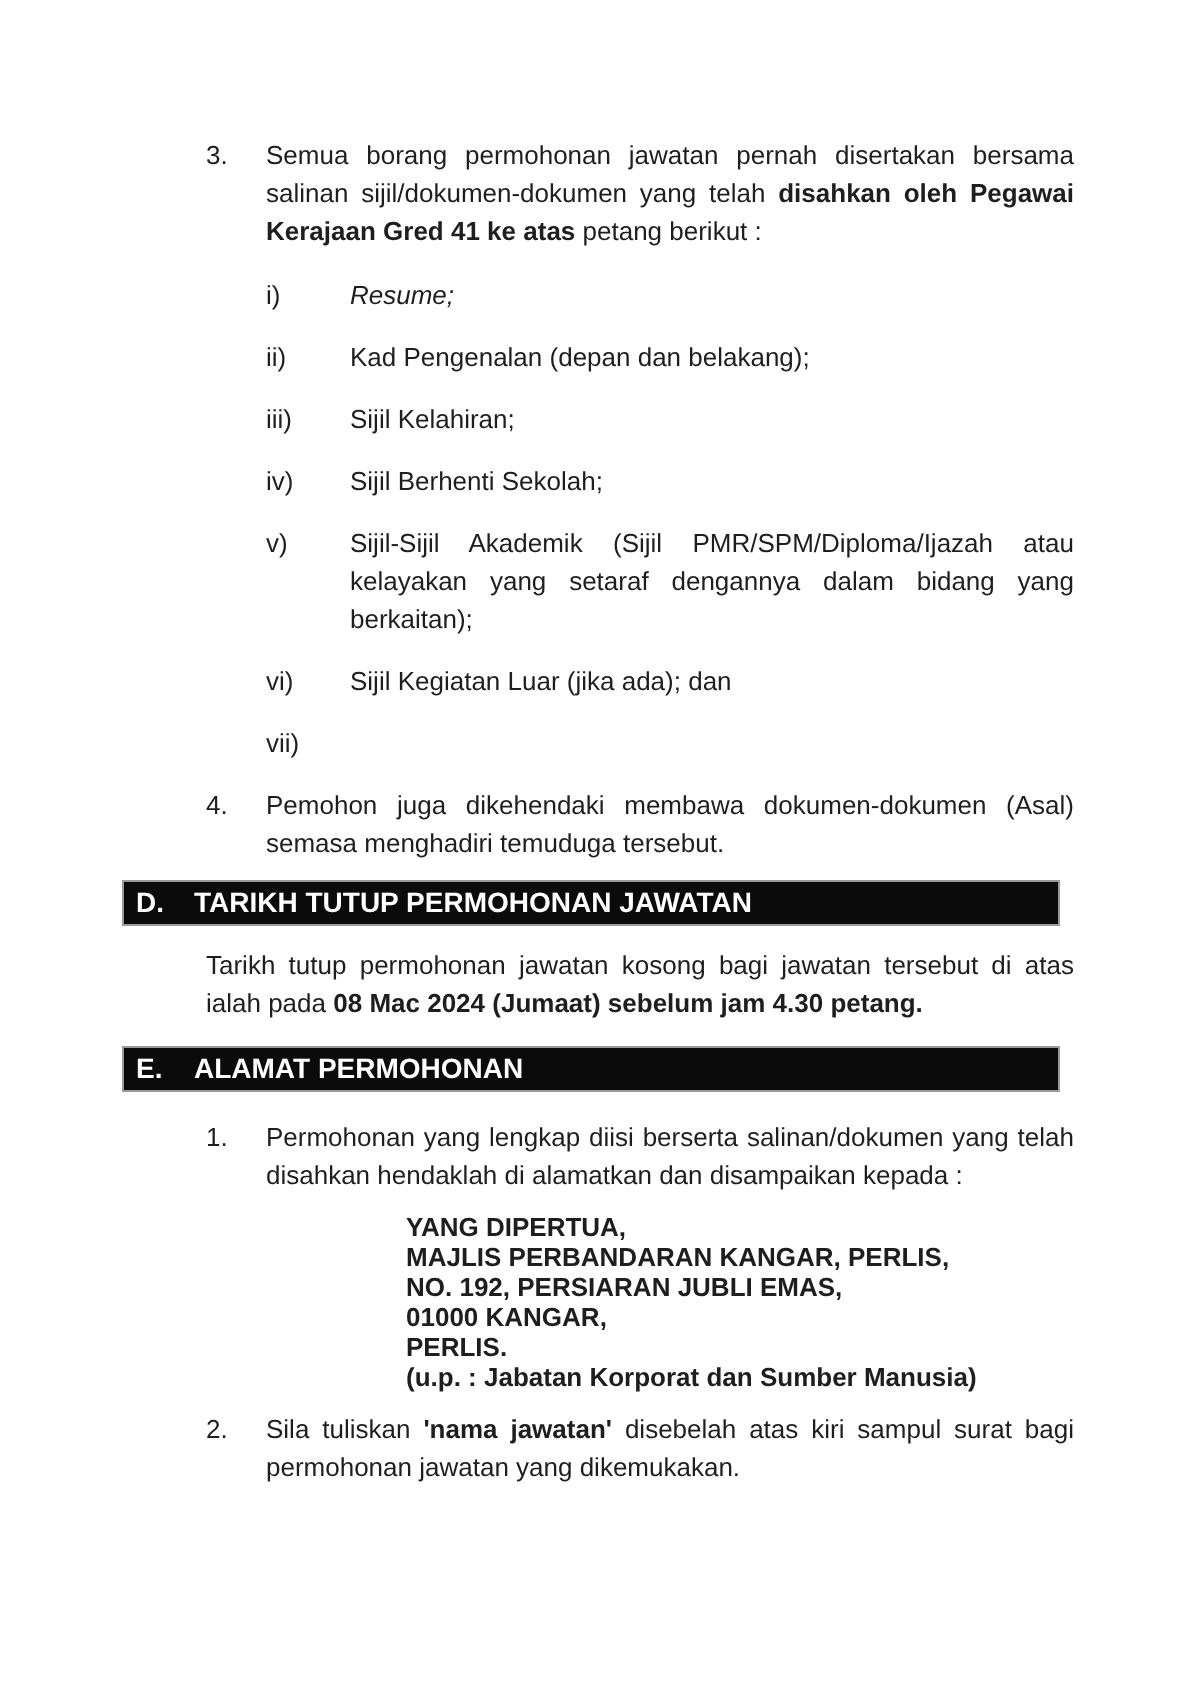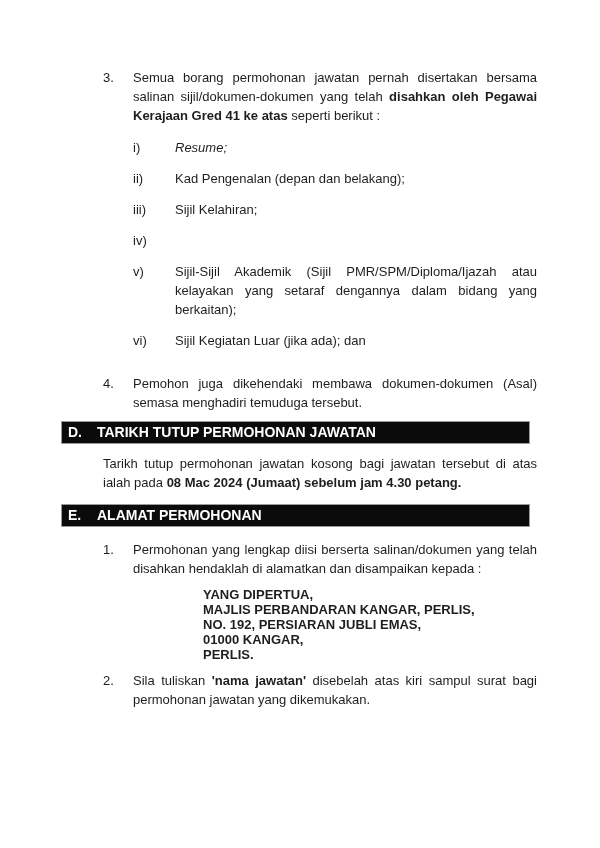--- a/index.html
+++ b/index.html
@@ -77,48 +77,50 @@
   .e-item2 { margin-top: 9px; }
 </style>
 </head>
 <body>
 
 <div class="page">
   <div class="content">
 
     <div class="num-row">
       <div class="num-col">3.</div>
-      <div class="para"><span>Semua borang permohonan jawatan pernah disertakan bersama salinan sijil/dokumen-dokumen yang telah </span><span class="b">disahkan oleh Pegawai Kerajaan Gred 41 ke atas</span><span> seperti berikut :</span></div>
+      <div class="para"><span>Semua borang permohonan jawatan pernah disertakan bersama salinan sijil/dokumen-dokumen yang telah </span><span class="b">disahkan oleh Pegawai Kerajaan Gred 41 ke atas</span><span> petang berikut :</span></div>
     </div>
 
     <div class="sub-list">
       <div class="sub-row">
         <div class="roman-col">i)</div>
         <div class="sub-text italic">Resume;</div>
       </div>
       <div class="sub-row">
         <div class="roman-col">ii)</div>
         <div class="sub-text">Kad Pengenalan (depan dan belakang);</div>
       </div>
       <div class="sub-row">
         <div class="roman-col">iii)</div>
         <div class="sub-text">Sijil Kelahiran;</div>
       </div>
       <div class="sub-row">
         <div class="roman-col">iv)</div>
+        <div class="sub-text">Sijil Berhenti Sekolah;</div>
       </div>
       <div class="sub-row">
         <div class="roman-col">v)</div>
         <div class="sub-text">Sijil-Sijil Akademik (Sijil PMR/SPM/Diploma/Ijazah atau kelayakan yang setaraf dengannya dalam bidang yang berkaitan);</div>
       </div>
       <div class="sub-row">
         <div class="roman-col">vi)</div>
         <div class="sub-text">Sijil Kegiatan Luar (jika ada); dan</div>
       </div>
       <div class="sub-row">
+        <div class="roman-col">vii)</div>
       </div>
     </div>
 
     <div class="num-row item4">
       <div class="num-col">4.</div>
       <div class="para">Pemohon juga dikehendaki membawa dokumen-dokumen (Asal) semasa menghadiri temuduga tersebut.</div>
     </div>
 
     <div class="section-bar bar-d">
       <div class="bar-letter">D.</div>
@@ -136,20 +138,21 @@
       <div class="num-col">1.</div>
       <div class="para">Permohonan yang lengkap diisi berserta salinan/dokumen yang telah disahkan hendaklah di alamatkan dan disampaikan kepada :</div>
     </div>
 
     <div class="address">
       <div>YANG DIPERTUA,</div>
       <div>MAJLIS PERBANDARAN KANGAR, PERLIS,</div>
       <div>NO. 192, PERSIARAN JUBLI EMAS,</div>
       <div>01000 KANGAR,</div>
       <div>PERLIS.</div>
+      <div>(u.p. : Jabatan Korporat dan Sumber Manusia)</div>
     </div>
 
     <div class="num-row e-item2">
       <div class="num-col">2.</div>
       <div class="para"><span>Sila tuliskan </span><span class="b">'nama jawatan'</span><span> disebelah atas kiri sampul surat bagi permohonan jawatan yang dikemukakan.</span></div>
     </div>
 
   </div>
 </div>
 

